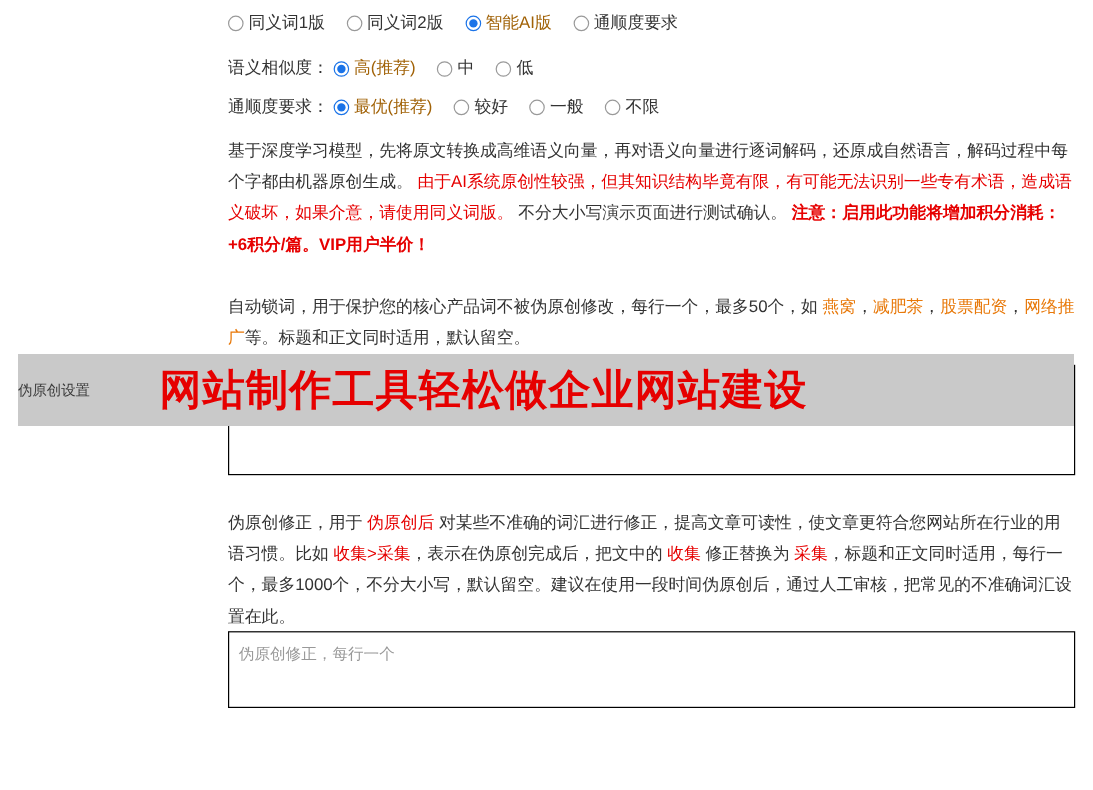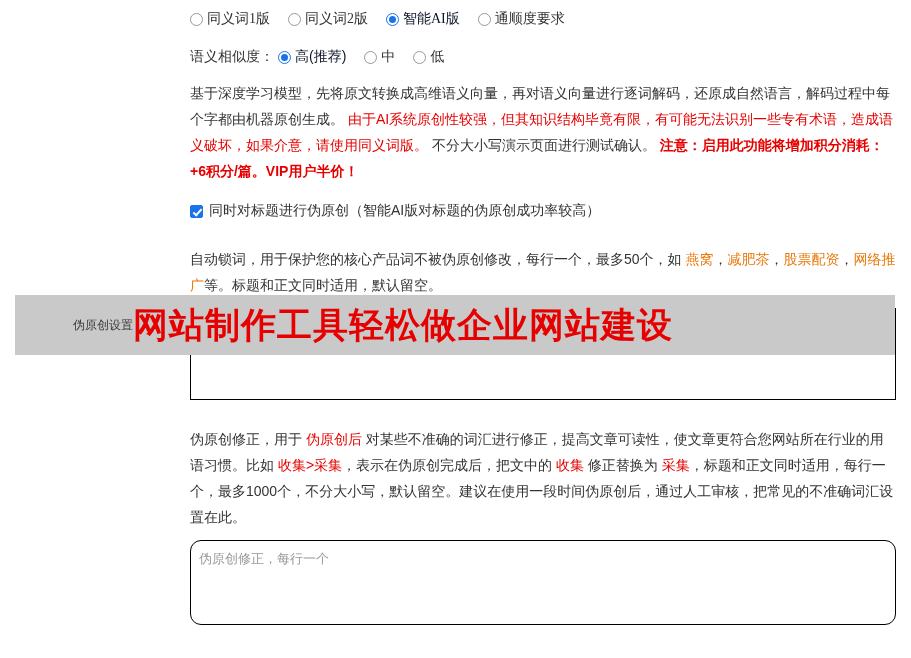--- a/index.html
+++ b/index.html
@@ -29,21 +29,21 @@
     width: 710px;
   }
 
   
   .radio-row {
     display: flex;
     align-items: center;
     flex-wrap: nowrap;
     margin-bottom: 14px;
   }
-  .radio-row.first { margin-bottom: 20px; font-family: Liberation Serif, serif; }
+  .radio-row.first { margin-bottom: 20px; }
   .label-text {
     font-size: 14px;
     color: #333;
     margin-right: 4px;
     white-space: nowrap;
   }
   .radio-opt {
     display: inline-flex;
     align-items: center;
     margin-right: 18px;
@@ -71,21 +71,21 @@
     position: absolute;
     left: 2px; top: 2px;
     width: 7px; height: 7px;
     border-radius: 50%;
     background: #1a73e8;
   }
   .radio-opt .rlabel {
     font-size: 14px;
     color: #333;
   }
-  .radio-opt.sel .rlabel { color: #0f172a; }
+  .radio-opt.sel .rlabel { color: #a16207; }
 
   
   .para {
     font-size: 14px;
     line-height: 26px;
     color: #333;
     margin: 6px 0 0 0;
     width: 706px;
   }
   .para .red { color: #e60000; }
@@ -135,23 +135,22 @@
     padding: 8px 8px;
     resize: none;
     outline: none;
     line-height: 20px;
   }
   #lock-words-textarea {
     height: 92px;
     margin-top: 10px;
   }
   #correction-textarea {
-    height: 85px;
-    margin-top: 10px;
-    border-radius: 11px;
+    height: 64px;
+    margin-top: 0;
   }
   .ta::placeholder { color: #999; }
 
   .block-gap { margin-top: 26px; }
 
   
   .overlay {
     position: absolute;
     left: 15px;
     top: 295px;
@@ -160,21 +159,21 @@
     background: #c9c9c9;
     display: flex;
     align-items: center;
     z-index: 50;
   }
   .overlay-left {
     font-size: 12px;
     color: #3a3a3a;
     margin-left: 0px;
     width: 118px;
-    text-align: right;
+    text-align: left;
     flex: 0 0 auto;
   }
   .overlay-title {
     font-size: 35px;
     color: #e60000;
     font-weight: bold;
     letter-spacing: 1px;
     white-space: nowrap;
   }
 </style>
@@ -212,32 +211,47 @@
       <label class="radio-opt">
         <span class="radio"></span>
         <span class="rlabel">中</span>
       </label>
       <label class="radio-opt">
         <span class="radio"></span>
         <span class="rlabel">低</span>
       </label>
     </div>
 
+    <div class="radio-row">
+      <span class="label-text">通顺度要求：</span>
+      <label class="radio-opt sel">
+        <span class="radio checked"></span>
+        <span class="rlabel">最优(推荐)</span>
+      </label>
+      <label class="radio-opt">
+        <span class="radio"></span>
+        <span class="rlabel">较好</span>
+      </label>
+      <label class="radio-opt">
+        <span class="radio"></span>
+        <span class="rlabel">一般</span>
+      </label>
+      <label class="radio-opt">
+        <span class="radio"></span>
+        <span class="rlabel">不限</span>
+      </label>
+    </div>
 
     <p class="para">
       <span>基于深度学习模型，先将原文转换成高维语义向量，再对语义向量进行逐词解码，还原成自然语言，解码过程中每个字都由机器原创生成。</span>
       <span class="red">由于AI系统原创性较强，但其知识结构毕竟有限，有可能无法识别一些专有术语，造成语义破坏，如果介意，请使用同义词版。</span>
       <span>不分大小写</span><a class="link">演示页面</a><span>进行测试确认。</span>
       <span class="bold-red">注意：启用此功能将增加积分消耗：+6积分/篇。VIP用户半价！</span>
     </p>
 
-    <div class="check-row">
-      <span class="checkbox"></span>
-      <span class="check-label">同时对标题进行伪原创（智能AI版对标题的伪原创成功率较高）</span>
-    </div>
 
     <p class="para block-gap">
       <span>自动锁词，用于保护您的核心产品词不被伪原创修改，每行一个，最多50个，如</span>
       <span class="orange">燕窝</span>，<span class="orange">减肥茶</span>，<span class="orange">股票配资</span>，<span class="orange">网络推广</span><span>等。标题和正文同时适用，默认留空。</span>
     </p>
     <textarea class="ta" id="lock-words-textarea" placeholder="锁词，每行一个" style=""></textarea>
 
     <p class="para block-gap">
       <span>伪原创修正，用于</span>
       <span class="red">伪原创后</span>

